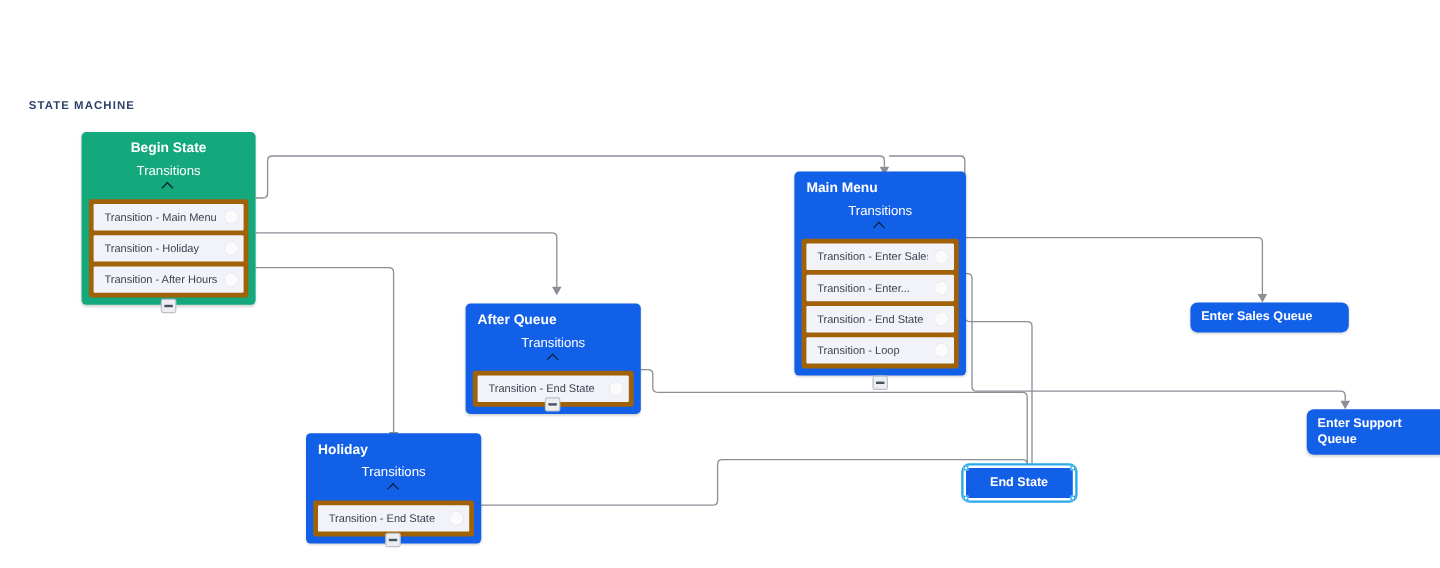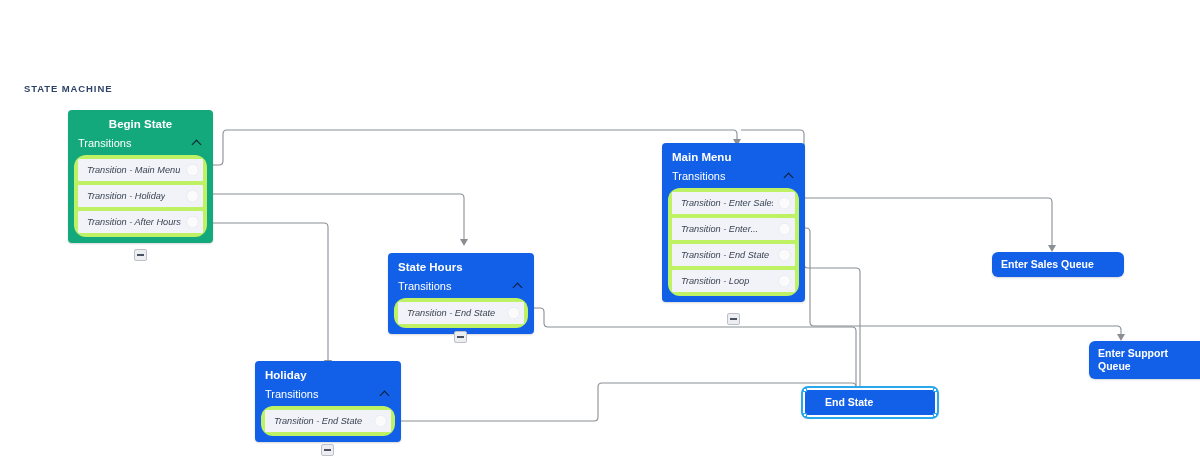--- a/index.html
+++ b/index.html
@@ -70,20 +70,21 @@
   }
   .section-head {
     display: flex;
     align-items: center;
     justify-content: space-between;
     font-size: 11px;
     font-weight: normal;
     color: #ffffff;
     padding: 0 4px 6px 4px;
     line-height: 1.1;
+    flex-direction: column;
   }
   .chev {
     width: 11px;
     height: 11px;
     display: inline-block;
     position: relative;
     flex: 0 0 auto;
   }
   .chev::before {
     content: "";
@@ -91,24 +92,23 @@
     left: 1px;
     top: 4px;
     width: 6px;
     height: 6px;
     border-left: 1.6px solid #0d1b33;
     border-top: 1.6px solid #0d1b33;
     transform: rotate(45deg);
   }
 
   .trans-card {
-    background: #bef264;
-    border-radius: 12px;
+    background: #a16207;
+    border-radius: 2px;
     padding: 4px;
-    font-style: italic;
   }
   .trans-row {
     position: relative;
     background: #f1f3f8;
     height: 22px;
     display: flex;
     align-items: center;
     padding: 0 22px 0 9px;
     box-sizing: border-box;
     margin-bottom: 4px;
@@ -264,21 +264,21 @@
       </div>
       <div class="trans-row">
         <span class="trans-label">Transition - Loop</span>
         <span class="port"></span>
       </div>
     </div>
   </div>
   <div class="collapse-btn" style="left:727px; top:313px;"></div>
 
   <div class="state-node blue" style="left:388px; top:253px; width:146px;">
-    <div class="state-title">State Hours</div>
+    <div class="state-title">After Queue</div>
     <div class="section-head">
       <span>Transitions</span>
       <span class="chev"></span>
     </div>
     <div class="trans-card">
       <div class="trans-row">
         <span class="trans-label">Transition - End State</span>
         <span class="port"></span>
       </div>
     </div>
@@ -297,21 +297,21 @@
         <span class="port"></span>
       </div>
     </div>
   </div>
   <div class="collapse-btn" style="left:321px; top:444px;"></div>
 
   <div class="leaf-node" style="left:992px; top:252px; width:132px;">Enter Sales Queue</div>
 
   <div class="leaf-node" style="left:1066px; top:341px; width:116px;margin-left:23px;">Enter Support Queue</div>
 
-  <div class="leaf-node selected" style="left:805px; top:390px; width:130px;padding-left:20px;">
+  <div class="leaf-node selected" style="left:805px; top:390px; width:89px;padding-left:20px;">
     <span>End State</span>
     <span class="handle tl"></span>
     <span class="handle tr"></span>
     <span class="handle bl"></span>
     <span class="handle br"></span>
   </div>
 
 </div>
 
 </body></html>

